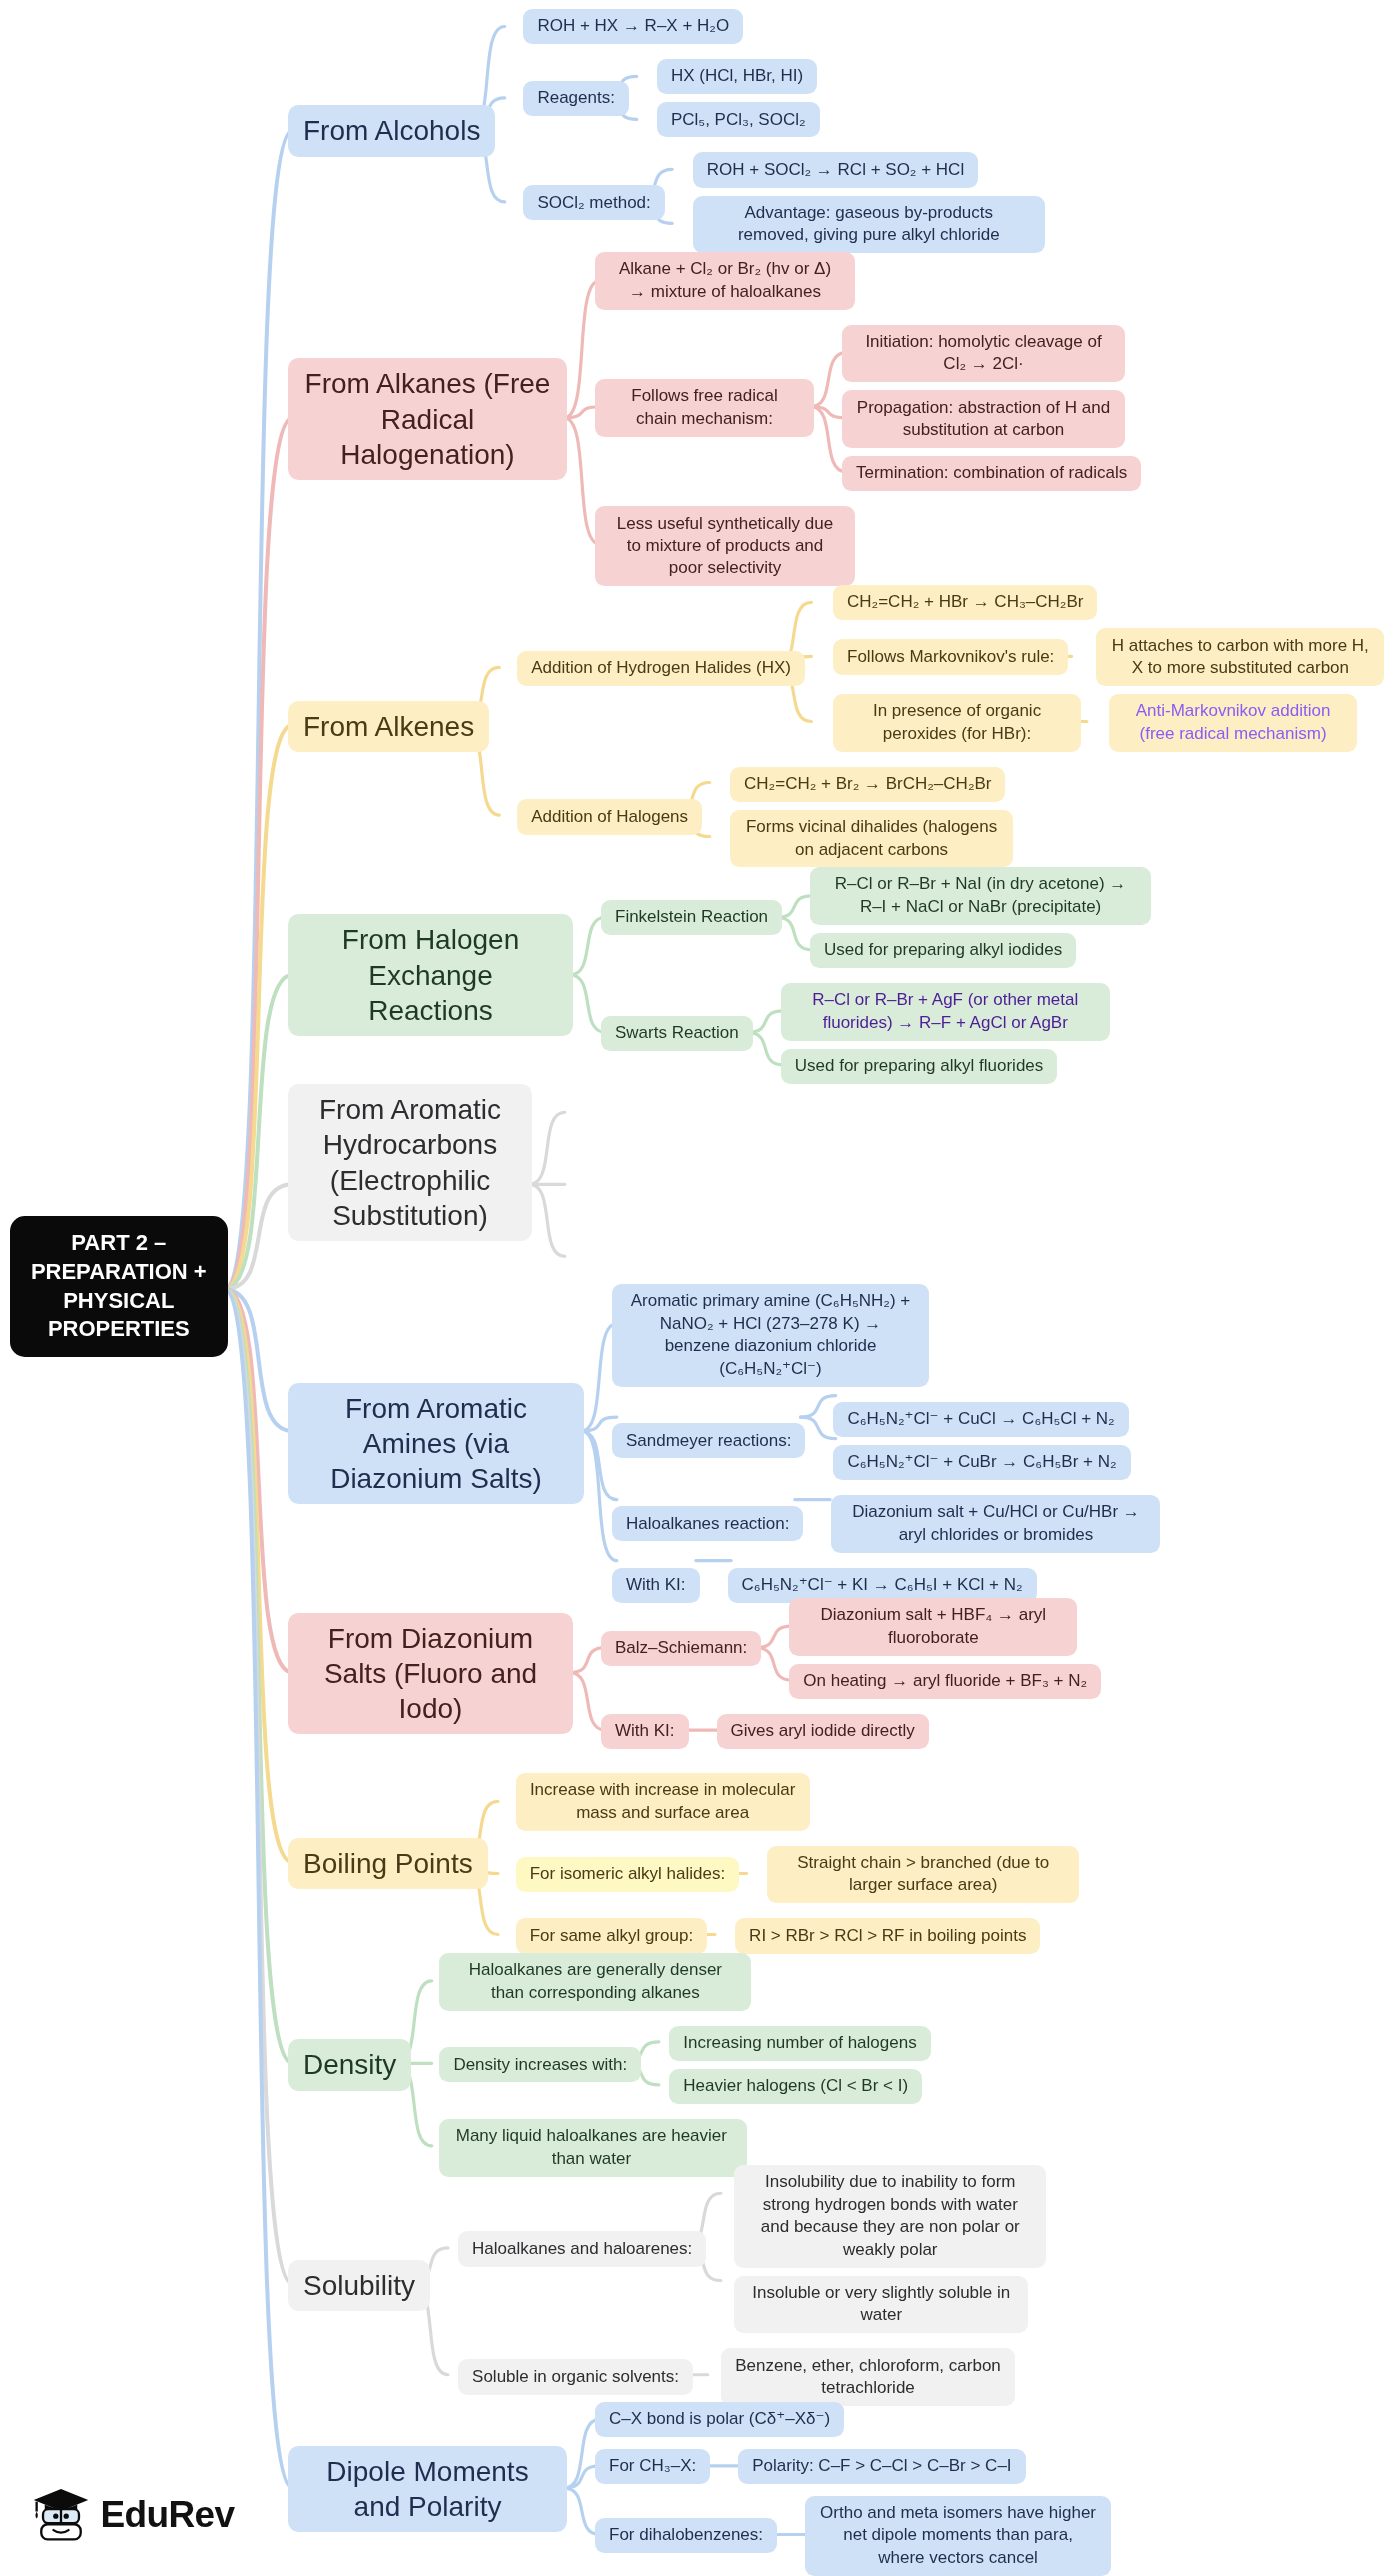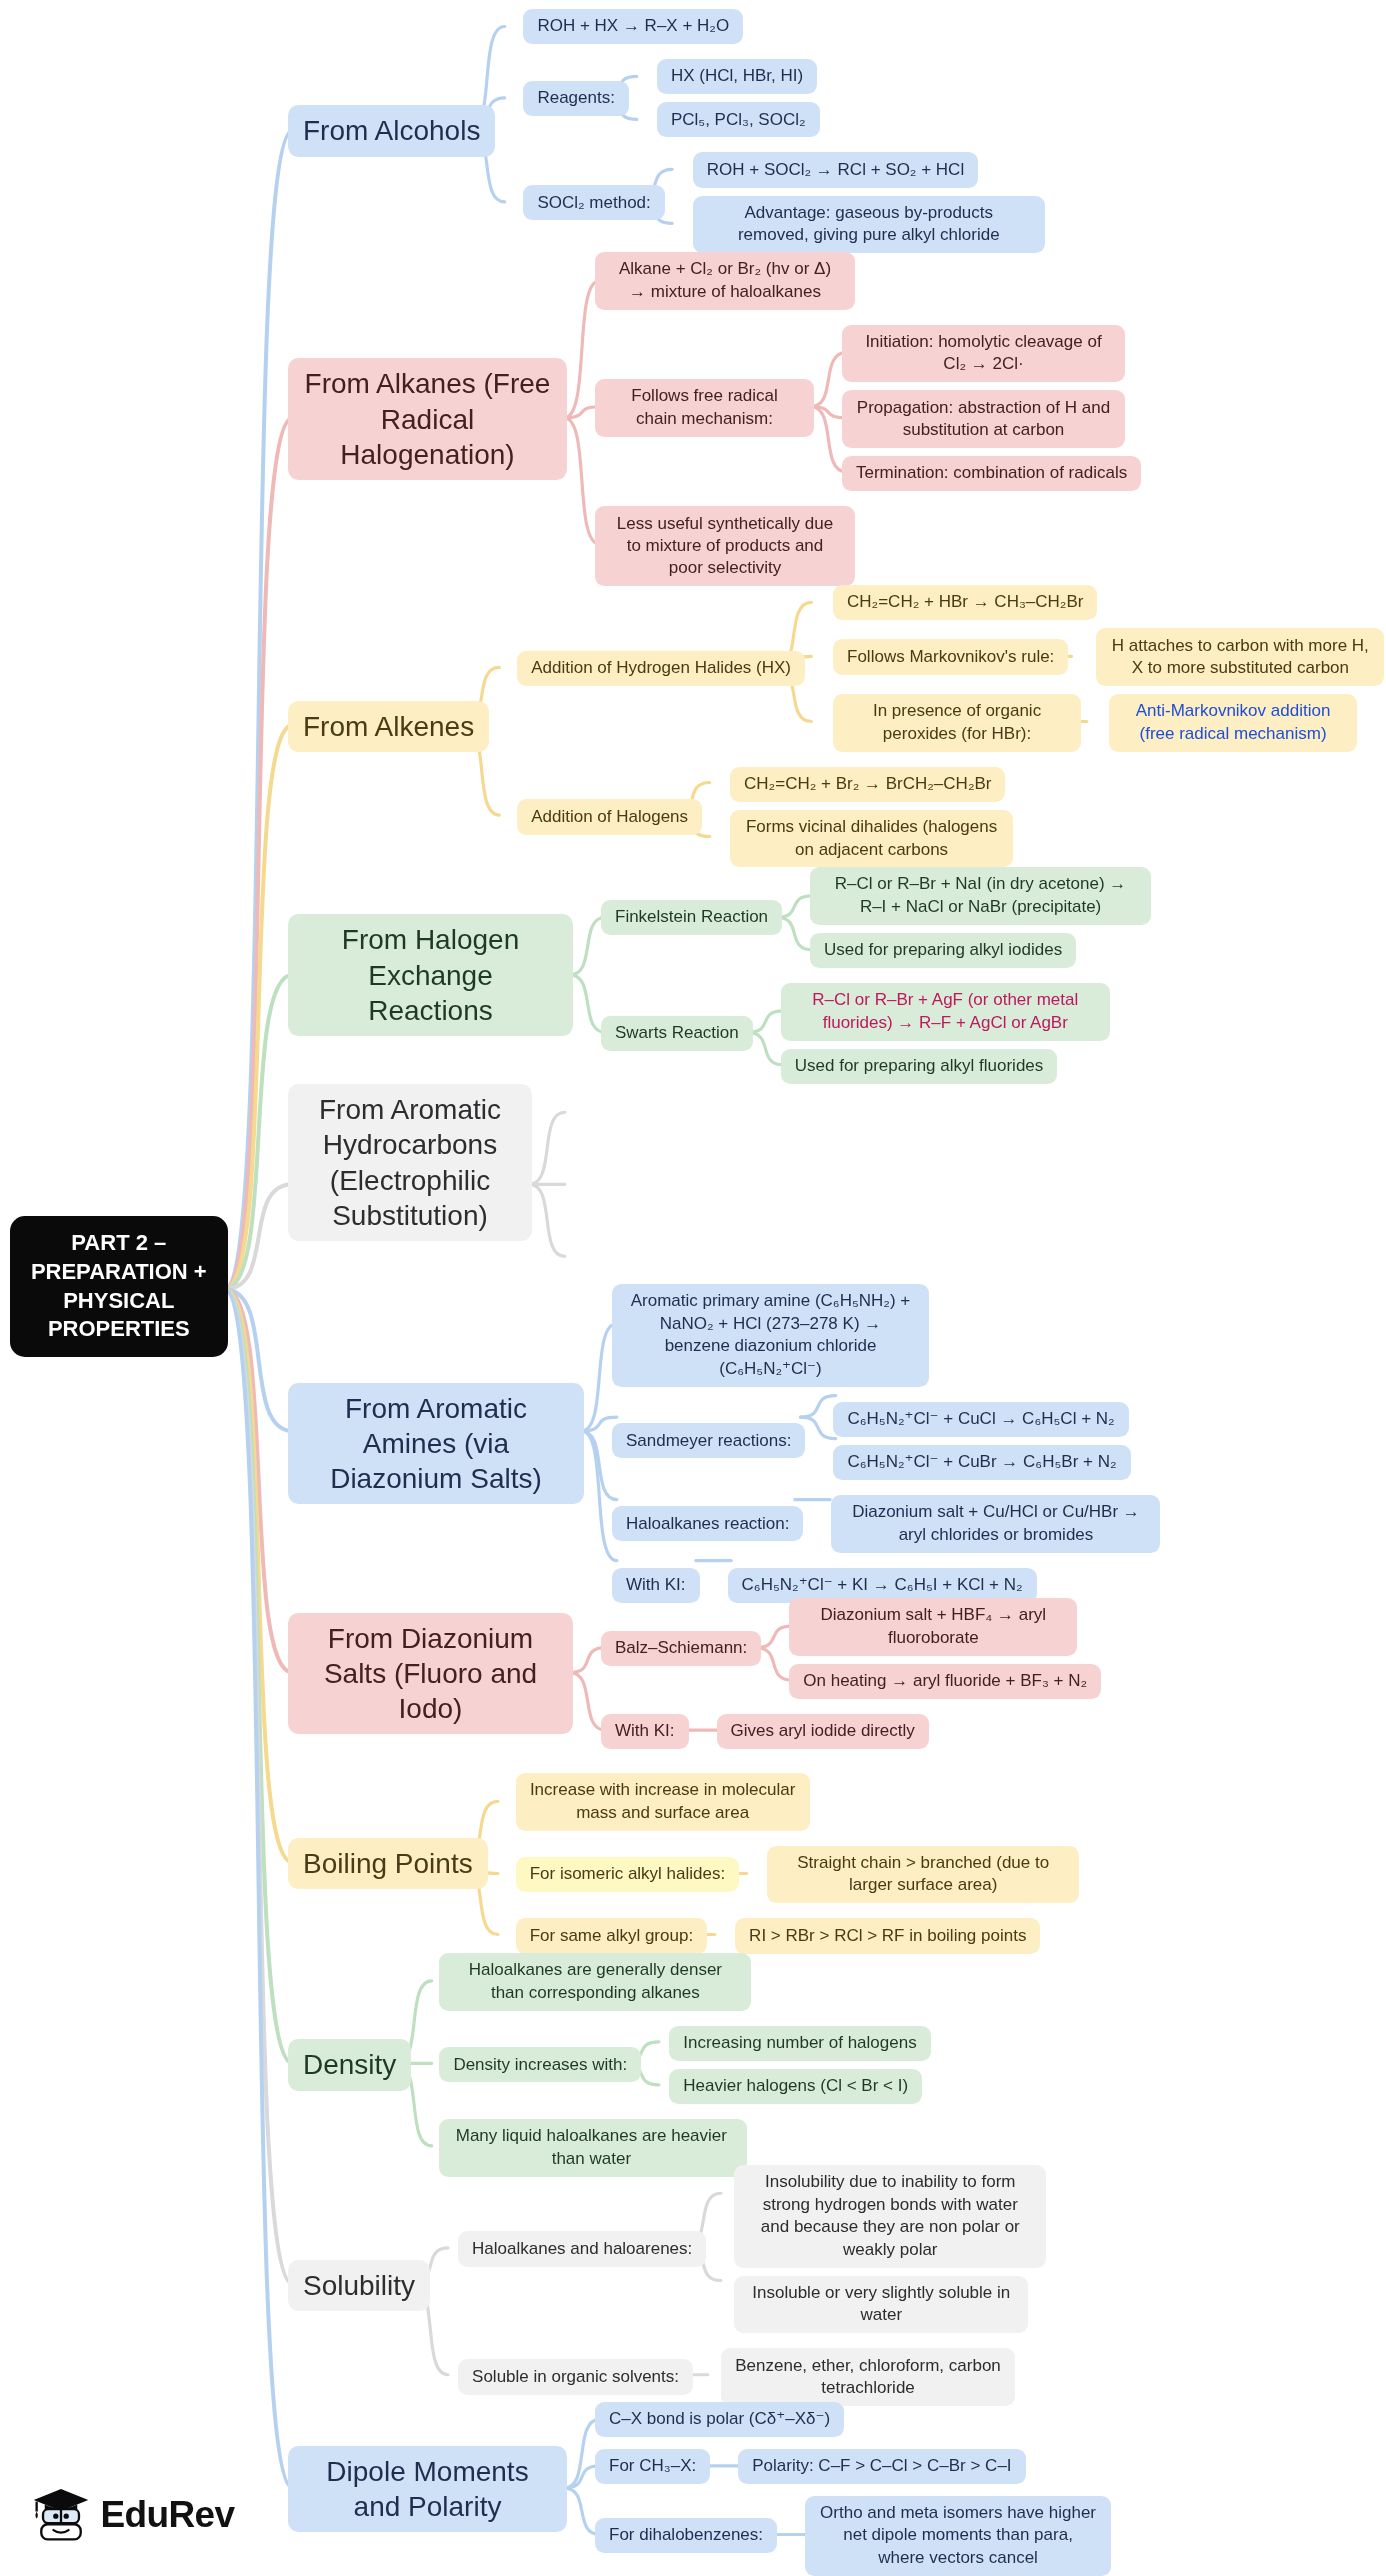--- a/index.html
+++ b/index.html
@@ -209,21 +209,21 @@
                 <div class="kids">
                   <div class="row">
                     <div class="node sub" style="background: rgb(253, 238, 195); color: rgb(74, 58, 21); max-width: 260px;">H attaches to carbon with more H, X to more substituted carbon</div>
                   </div>
                 </div>
               </div>
               <div class="row">
                 <div class="node sub" style="background: rgb(253, 238, 195); color: rgb(74, 58, 21); max-width: 220px;">In presence of organic peroxides (for HBr):</div>
                 <div class="kids">
                   <div class="row">
-                    <div class="node sub" style="background: rgb(253, 238, 195); color: #1d4ed8; max-width: 220px;">Anti-Markovnikov addition (free radical mechanism)</div>
+                    <div class="node sub" style="background: rgb(253, 238, 195); color: #8b5cf6; max-width: 220px;">Anti-Markovnikov addition (free radical mechanism)</div>
                   </div>
                 </div>
               </div>
             </div>
           </div>
           <div class="row">
             <div class="node sub" style="background: rgb(253, 238, 195); color: rgb(74, 58, 21);">Addition of Halogens</div>
             <div class="kids">
               <div class="row">
                 <div class="node sub" style="background: rgb(253, 238, 195); color: rgb(74, 58, 21);">CH₂=CH₂ + Br₂ → BrCH₂–CH₂Br</div>
@@ -248,21 +248,21 @@
               </div>
               <div class="row">
                 <div class="node sub" style="background: rgb(217, 236, 218); color: rgb(31, 58, 35);">Used for preparing alkyl iodides</div>
               </div>
             </div>
           </div>
           <div class="row">
             <div class="node sub" style="background: rgb(217, 236, 218); color: rgb(31, 58, 35);">Swarts Reaction</div>
             <div class="kids">
               <div class="row">
-                <div class="node sub" style="background: rgb(217, 236, 218); color: #be185d; max-width: 301px;">R–Cl or R–Br + AgF (or other metal fluorides) → R–F + AgCl or AgBr</div>
+                <div class="node sub" style="background: rgb(217, 236, 218); color: #4c1d95; max-width: 301px;">R–Cl or R–Br + AgF (or other metal fluorides) → R–F + AgCl or AgBr</div>
               </div>
               <div class="row">
                 <div class="node sub" style="background: rgb(217, 236, 218); color: rgb(31, 58, 35);">Used for preparing alkyl fluorides</div>
               </div>
             </div>
           </div>
         </div>
       </div>
     </div>
     <div class="branch" style="left: 288px; top: 1084px;">

